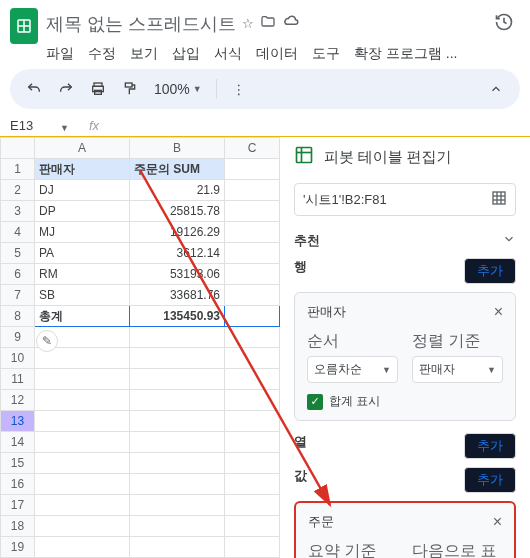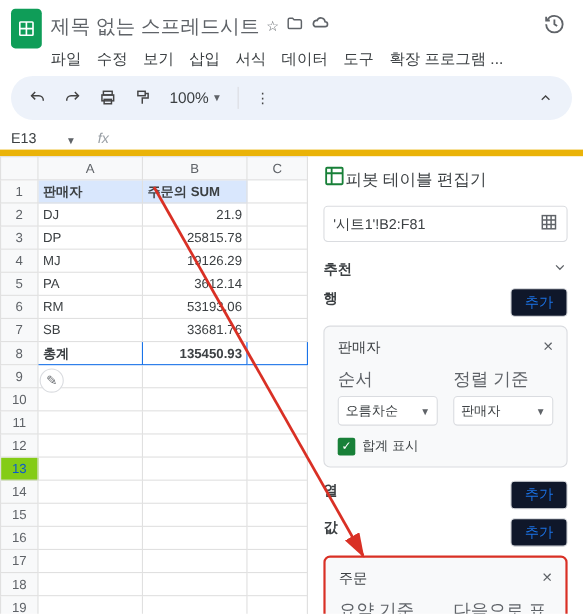--- a/index.html
+++ b/index.html
@@ -12,42 +12,42 @@
 .doctitle { font-size: 18px; color: #5f6368; }
 .ticon { color: #5f6368; cursor: pointer; }
 .menubar { display: flex; gap: 14px; font-size: 14px; color: #3c4043; margin-top: 4px; }
 .menubar span { cursor: pointer; }
 .history { margin-left: auto; color: #5f6368; padding: 6px; }
 .toolbar { display: flex; align-items: center; gap: 4px; padding: 6px 10px; margin: 6px 10px; background: #edf2fa; border-radius: 24px; }
 .tbtn { width: 28px; height: 28px; display: flex; align-items: center; justify-content: center; color: #444; border-radius: 4px; cursor: pointer; }
 .zoom { display: flex; align-items: center; gap: 3px; padding: 0 6px; font-size: 14px; }
 .tsep { width: 1px; height: 20px; background: #dadce0; margin: 0 4px; }
 .chev { margin-left: auto; }
-.namebox-row { display: flex; align-items: flex-end; border-bottom: 6px solid #eab308; padding: 3px 10px; font-size: 13px; }
+.namebox-row { display: flex; align-items: flex-end; border-bottom: 1px solid #eab308; padding: 3px 10px; font-size: 13px; }
 .namebox { width: 50px; color: #3c4043; }
 .nbdrop { color: #5f6368; font-size: 9px; margin-right: 20px; }
 .fx { font-style: italic; color: #9aa0a6; margin-right: 8px; }
 .main { display: flex; height: calc(100% - 125px); }
 .sheet { width: 280px; position: relative; border-right: 1px solid #e0e0e0; }
 table { border-collapse: collapse; width: 100%; table-layout: fixed; }
 th, td { border: 1px solid #e0e0e0; font-size: 12px; height: 21px; }
 th { background: #f8f9fa; color: #5f6368; font-weight: normal; }
 .rowh { width: 34px; text-align: center; }
 .ch { text-align: center; }
 .colA { width: 95px; }
 .colB { width: 95px; }
 .colC { width: 55px; }
 .pvth { background: #d9e7fd; font-weight: bold; padding: 0 4px; text-align: left; }
 .dcell { padding: 0 4px; text-align: left; }
 .ncell { padding: 0 4px; text-align: right; }
 .total td { border: 1.5px solid #1a73e8; font-weight: bold; }
-.selrow th { background: #84cc16; color: #0b57d0; }
+.selrow th { background: #c4b5fd; color: #0b57d0; }
 .editchip { position: absolute; left: 36px; top: 193px; width: 22px; height: 22px; border: 1px solid #dadce0; border-radius: 11px; background: #fff; display: flex; align-items: center; justify-content: center; color: #5f6368; font-size: 12px; }
 .sidepanel { flex: 1; padding: 8px 14px 0 14px; overflow: hidden; }
-.sphead { display: flex; align-items: flex-end; margin-bottom: 14px; }
+.sphead { display: flex; align-items: center; gap: 10px; margin-bottom: 14px; font-family: Liberation Serif, serif; }
 .spicon { color: #188038; }
 .sptitle { font-size: 15px; }
 .rangebox { display: flex; align-items: center; border: 1px solid #dadce0; border-radius: 4px; padding: 6px 8px; margin-bottom: 16px; }
 .rangebox span:first-child { flex: 1; font-size: 13px; }
 .gridicon { color: #5f6368; }
 .secrow { display: flex; justify-content: space-between; margin: 8px 0; }
 .seclabel { font-size: 13px; font-weight: bold; }
 .expand { color: #5f6368; }
 .addbtn { border: 1px solid #dadce0; border-radius: 4px; padding: 3px 12px; color: #1a73e8; font-size: 13px; background: #0f172a; cursor: pointer; }
 .card { border: 1px solid #dadce0; border-radius: 6px; padding: 10px 12px; margin-bottom: 12px; background: #f8f9fa; }

